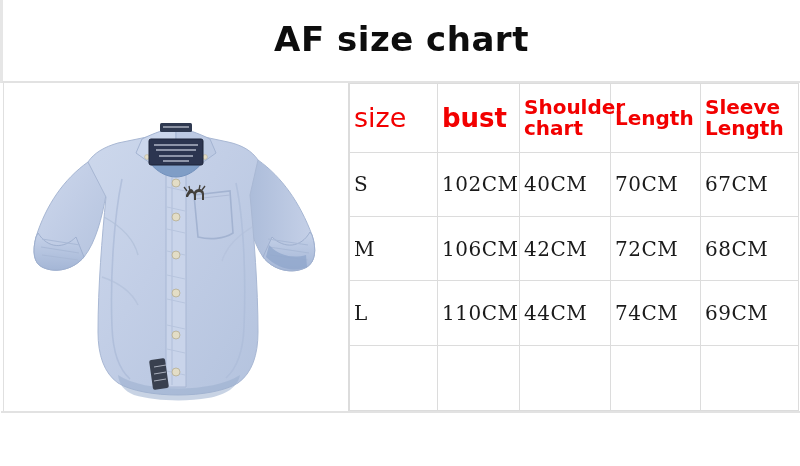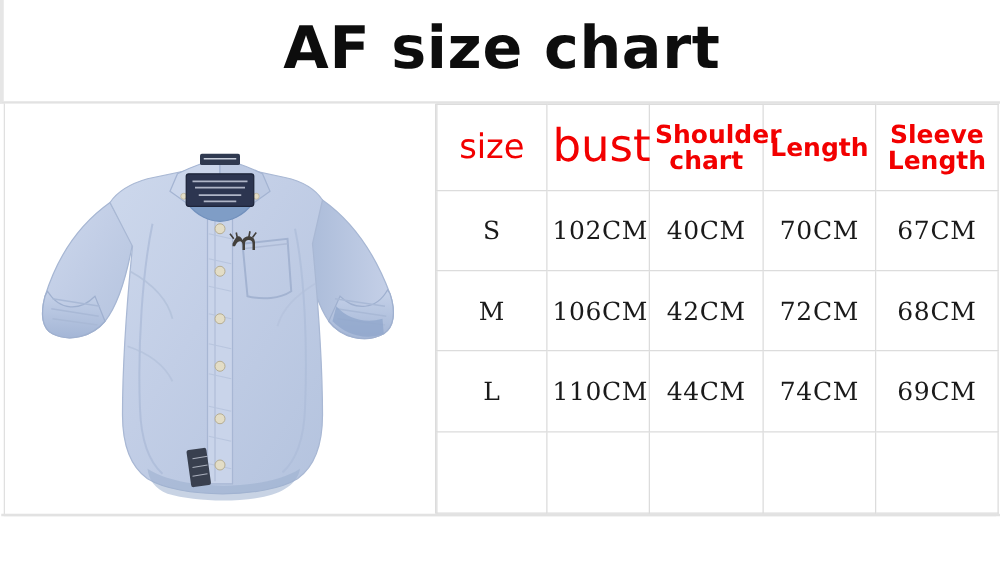--- a/index.html
+++ b/index.html
@@ -31,21 +31,21 @@
     border-left: 3px solid #e6e6e6;
     border-bottom: 2px solid #e2e2e2;
     box-sizing: border-box;
     display: flex;
     align-items: center;
     justify-content: center;
   }
   .title-text {
     font-family: "DejaVu Sans", sans-serif;
     font-weight: bold;
-    font-size: 47px;
+    font-size: 34px;
     color: #0d0d0d;
     letter-spacing: 0.5px;
     line-height: 1;
     padding-bottom: 4px;
   }
 
   
   .content {
     position: absolute;
     left: 3px;
@@ -89,21 +89,21 @@
     position: absolute;
     left: 345px;
     top: 0;
     width: 449px;
     height: 328px;
     border-collapse: collapse;
     table-layout: fixed;
   }
   .size-table td {
     border: 1px solid #dcdcdc;
-    text-align: center;
+    text-align: left;
     vertical-align: middle;
     padding: 4px;
   }
   .size-table tr.head-row td {
     height: 51px;
     color: #f20000;
     font-family: "DejaVu Sans", sans-serif;
   }
   .size-table tr.data-row td {
     height: 47px;
@@ -120,22 +120,22 @@
   .col-bust { width: 82px; }
   .col-shoulder { width: 91px; }
   .col-length { width: 90px; }
   .col-sleeve { width: 98px; }
 
   .h-size {
     font-size: 27px;
     font-weight: normal;
   }
   .h-bust {
-    font-size: 36px;
-    font-weight: normal;
+    font-size: 26px;
+    font-weight: bold;
   }
   .h-shoulder, .h-sleeve {
     font-size: 20px;
     font-weight: bold;
     line-height: 1.05;
   }
   .h-length {
     font-size: 20px;
     font-weight: bold;
   }

